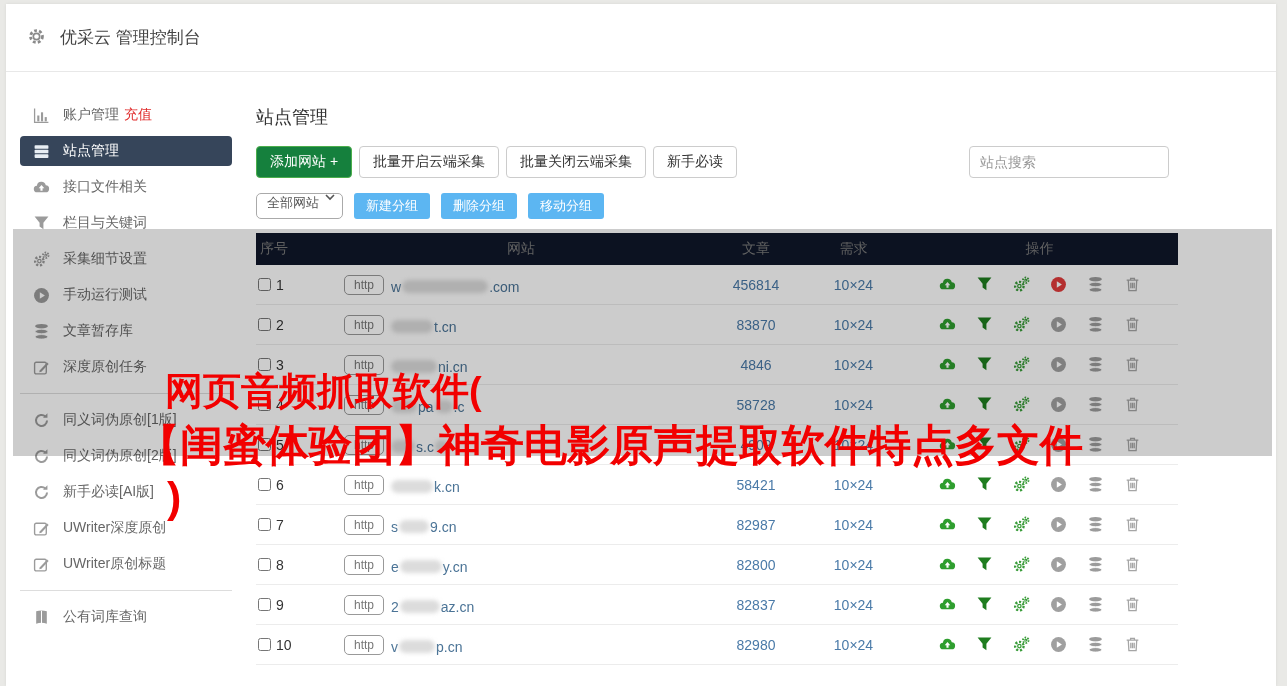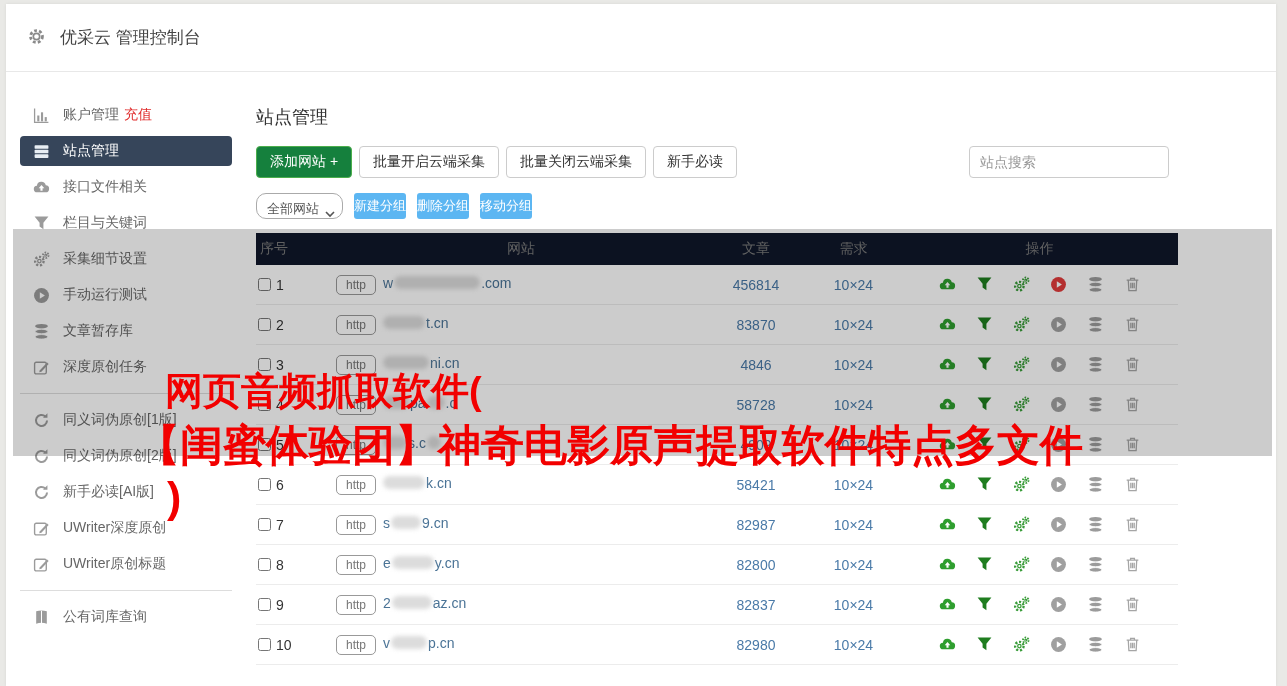--- a/index.html
+++ b/index.html
@@ -26,35 +26,35 @@
   .toolbar{position:absolute;left:250px;top:142px;display:flex;gap:7px;}
   .btn{font-size:14px;border-radius:4px;height:32px;padding:0 13px;display:inline-flex;
        align-items:center;cursor:pointer;box-sizing:border-box;}
   .btn-green{background:#15803d;color:#fff;border:1px solid #4cae4c;}
   .btn-white{background:#fff;color:#333;border:1px solid #ccc;}
   .search-input{position:absolute;left:963px;top:142px;width:200px;height:32px;box-sizing:border-box;
                 border:1px solid #ccc;border-radius:4px;padding:0 10px;font-size:14px;color:#333;
                 font-family:"Liberation Sans","DejaVu Sans",sans-serif;}
   .search-input::placeholder{color:#999;}
   .groupbar{position:absolute;left:250px;top:189px;display:flex;gap:11px;align-items:center;}
-  .sel{width:87px;height:26px;border:1px solid #aaa;border-radius:10px;display:inline-flex;
-       align-items:flex-end;justify-content:space-between;padding:0 7px 0 10px;font-size:13px;
+  .sel{width:87px;height:26px;border:1px solid #aaa;border-radius:5px;display:inline-flex;
+       align-items:flex-start;justify-content:space-between;padding:0 7px 0 10px;font-size:13px;
        color:#555;cursor:pointer;box-sizing:border-box;}
   .btn-blue{background:#5cb6f2;color:#fff;border:none;height:26px;font-size:13px;border-radius:3px;
-            padding:0 0;display:inline-flex;align-items:center;cursor:pointer;}
+            padding:0 12px;display:inline-flex;align-items:center;cursor:pointer;}
   
   .table{position:absolute;left:250px;top:229px;width:922px;}
   .t-head,.t-row{display:grid;grid-template-columns:80px 370px 100px 95px 277px;align-items:center;}
   .t-head{height:32px;background:#0f172a;color:#7a7a7a;font-size:14px;}
   .t-row{height:39px;border-bottom:1px solid #ececec;font-size:14px;}
   .th{text-align:center;}
   .th.first{text-align:left;padding-left:4px;}
   .c1{display:flex;align-items:center;gap:5px;padding-left:2px;}
   .c1 input{width:13px;height:13px;margin:0;}
-  .c2{display:flex;align-items:flex-start;gap:7px;}
+  .c2{display:flex;align-items:flex-end;gap:7px;margin-left:8px;}
   .http-badge{border:1px solid #999;border-radius:5px;color:#777;font-size:12px;
               padding:3px 9px;line-height:1;}
   .domain{display:inline-flex;align-items:center;gap:1px;color:#4a7396;font-size:14px;}
   .blurb{display:inline-block;height:13px;background:#dcdcdc;border-radius:7px;filter:blur(2px);}
   .num{text-align:center;color:#4a7aa8;}
   .ops{display:flex;justify-content:center;gap:20px;align-items:center;}
   .ops .op{width:17px;height:17px;display:inline-flex;cursor:pointer;}
   
   .band{position:absolute;left:13px;top:229px;width:1259px;height:227px;
         background:rgba(0,0,0,0.20);z-index:5;pointer-events:none;}

